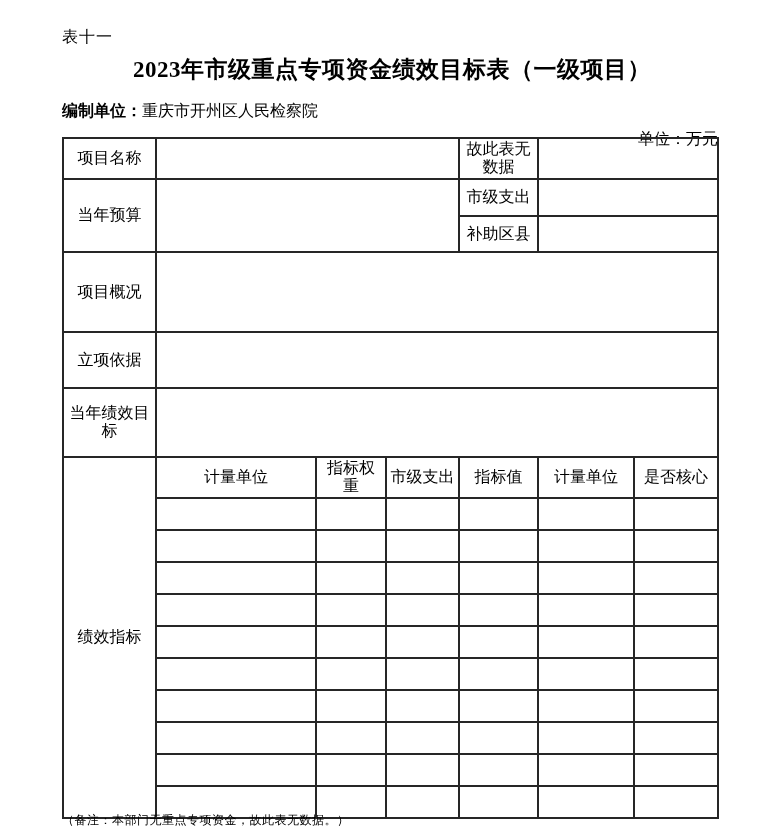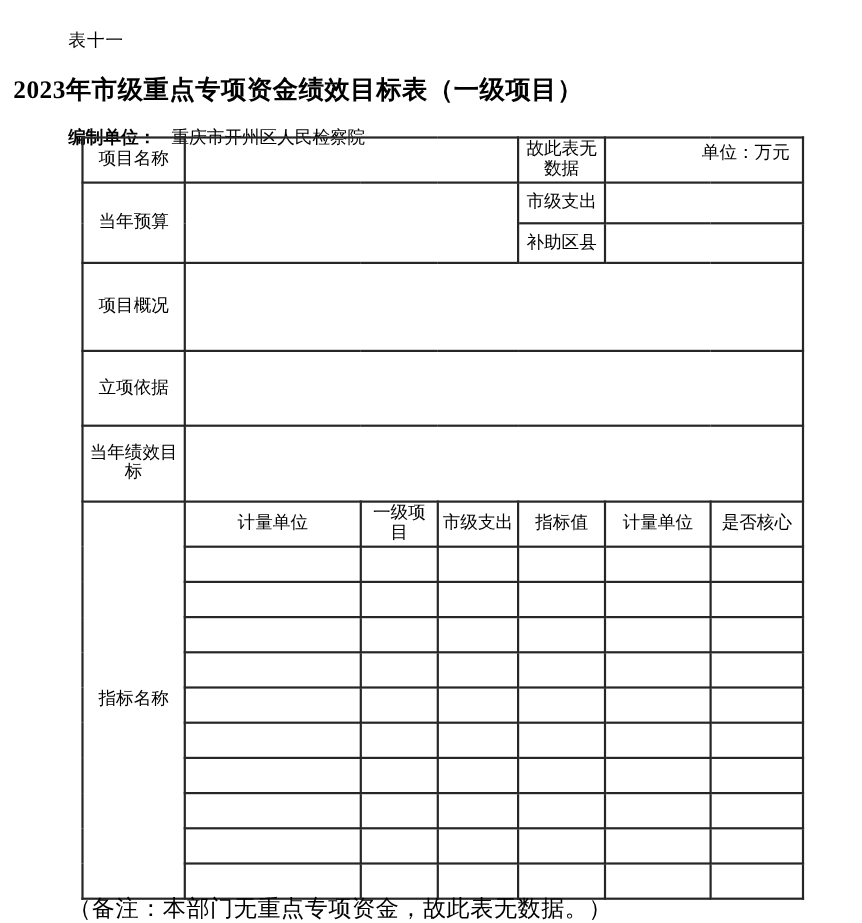--- a/index.html
+++ b/index.html
@@ -8,59 +8,59 @@
     font-family:"Liberation Serif","DejaVu Serif",serif;
     color:#000;
   }
   .page{position:relative;width:784px;height:839px;background:#fff;overflow:hidden;}
 
   .table-tag{
     position:absolute;left:62px;top:27px;
     font-size:16px;letter-spacing:1px;
   }
   .doc-title{
-    position:absolute;left:0;right:0;top:54px;margin:12px;
-    font-size:23px;font-weight:bold;letter-spacing:0.5px;
+    position:absolute;left:0;right:0;top:54px;margin:0;
+    text-align:center;font-size:23px;font-weight:bold;letter-spacing:0.5px;
   }
   .meta-row{
     position:absolute;left:62px;width:656px;top:101px;
-    display:flex;justify-content:space-between;align-items:center;
+    display:flex;justify-content:space-between;align-items:flex-start;
     font-size:16px;
   }
   .meta-left{display:flex;align-items:baseline;}
   .meta-label{font-weight:bold;}
-  .meta-value{margin-left:14px;font-family:Liberation Serif, serif;}
+  .meta-value{font-family:Liberation Serif, serif;}
   .meta-unit{font-size:16px;margin-top:28px;}
 
   table.form{
-    position:absolute;left:62px;top:124px;
-    border-collapse:collapse;table-layout:fixed;width:657px;margin-left:12px;
+    position:absolute;left:62px;top:137px;
+    border-collapse:collapse;table-layout:fixed;width:657px;
   }
   table.form td{
     border:2px solid #262626;
     padding:1px 3px;
     font-size:16px;
     text-align:center;
     vertical-align:middle;
     line-height:1.15;
     overflow:hidden;
     word-break:break-all;
   }
   tr.r1{height:34px;}
   tr.r2{height:37px;}
   tr.r3{height:36px;}
   tr.r4{height:80px;}
-  tr.r5{height:68px;}
+  tr.r5{height:56px;}
   tr.r6{height:69px;border-radius:15px;}
   tr.r7{height:38px;}
   tr.ind-row{height:32px;}
 
   .footnote{
     position:absolute;left:62px;top:812px;
-    font-size:21px;letter-spacing:0.5px;
+    font-size:12px;letter-spacing:0.5px;
   }
 </style>
 </head>
 <body>
 
 <div class="page">
 
   <div class="table-tag">表十一</div>
 
   <h1 class="doc-title">2023年市级重点专项资金绩效目标表（一级项目）</h1>
@@ -106,23 +106,23 @@
       </tr>
       <tr class="r5">
         <td>立项依据</td>
         <td colspan="6"></td>
       </tr>
       <tr class="r6">
         <td>当年绩效目标</td>
         <td colspan="6"></td>
       </tr>
       <tr class="r7">
-        <td id="indicators-span-cell" rowspan="11">指标名称</td>
+        <td id="indicators-span-cell" rowspan="11">绩效指标</td>
         <td>计量单位</td>
-        <td>一级项目</td>
+        <td>指标权重</td>
         <td>市级支出</td>
         <td>指标值</td>
         <td>计量单位</td>
         <td>是否核心</td>
       </tr>
     <tr class="ind-row">
           <td></td>
           <td></td>
           <td></td>
           <td></td>

